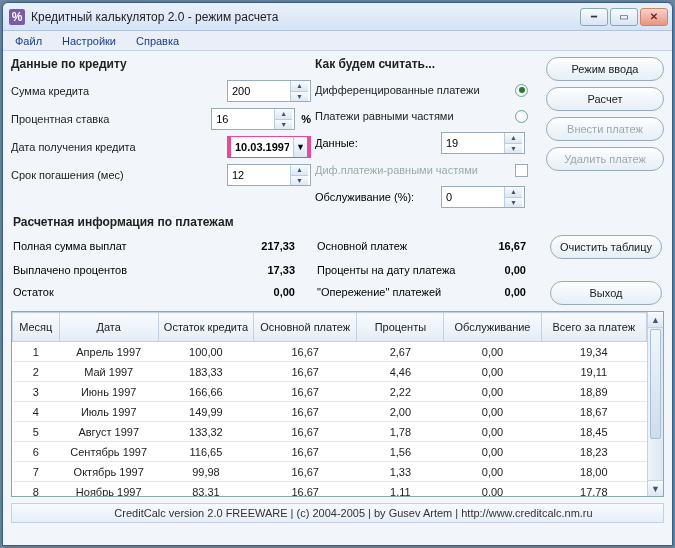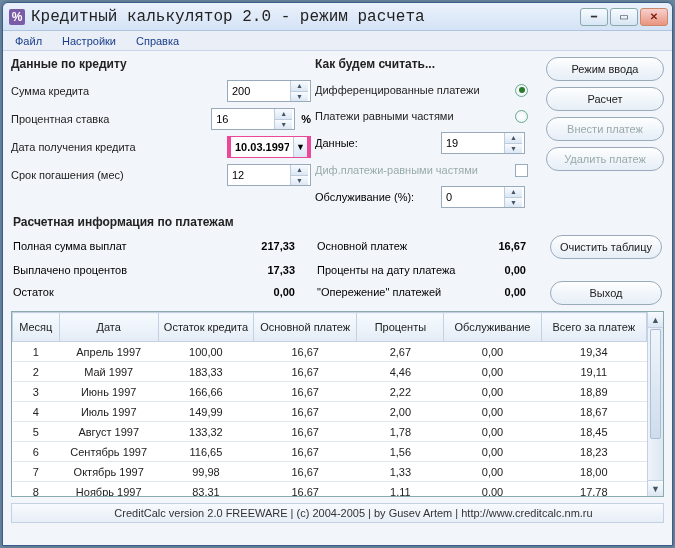--- a/index.html
+++ b/index.html
@@ -32,21 +32,21 @@
   .titlebar .appicon {
     width: 16px; height: 16px;
     background: #7a5ba8;
     color: #fff;
     font-weight: bold;
     font-size: 12px;
     display: flex; align-items: center; justify-content: center;
     border-radius: 2px;
     margin-right: 6px;
   }
-  .titlebar .title { flex: 1; color: #222; font-size: 16px; font-family: Liberation Mono, monospace; }
+  .titlebar .title { flex: 1; color: #222; font-size: 12px; }
   .winbtns { display: flex; gap: 2px; }
   .winbtn {
     width: 28px; height: 18px;
     border: 1px solid #8aa;
     border-radius: 3px;
     background: linear-gradient(#f7fbff,#d7e5f4);
     display: flex; align-items: center; justify-content: center;
     font-size: 10px; color: #333;
     cursor: pointer;
   }

